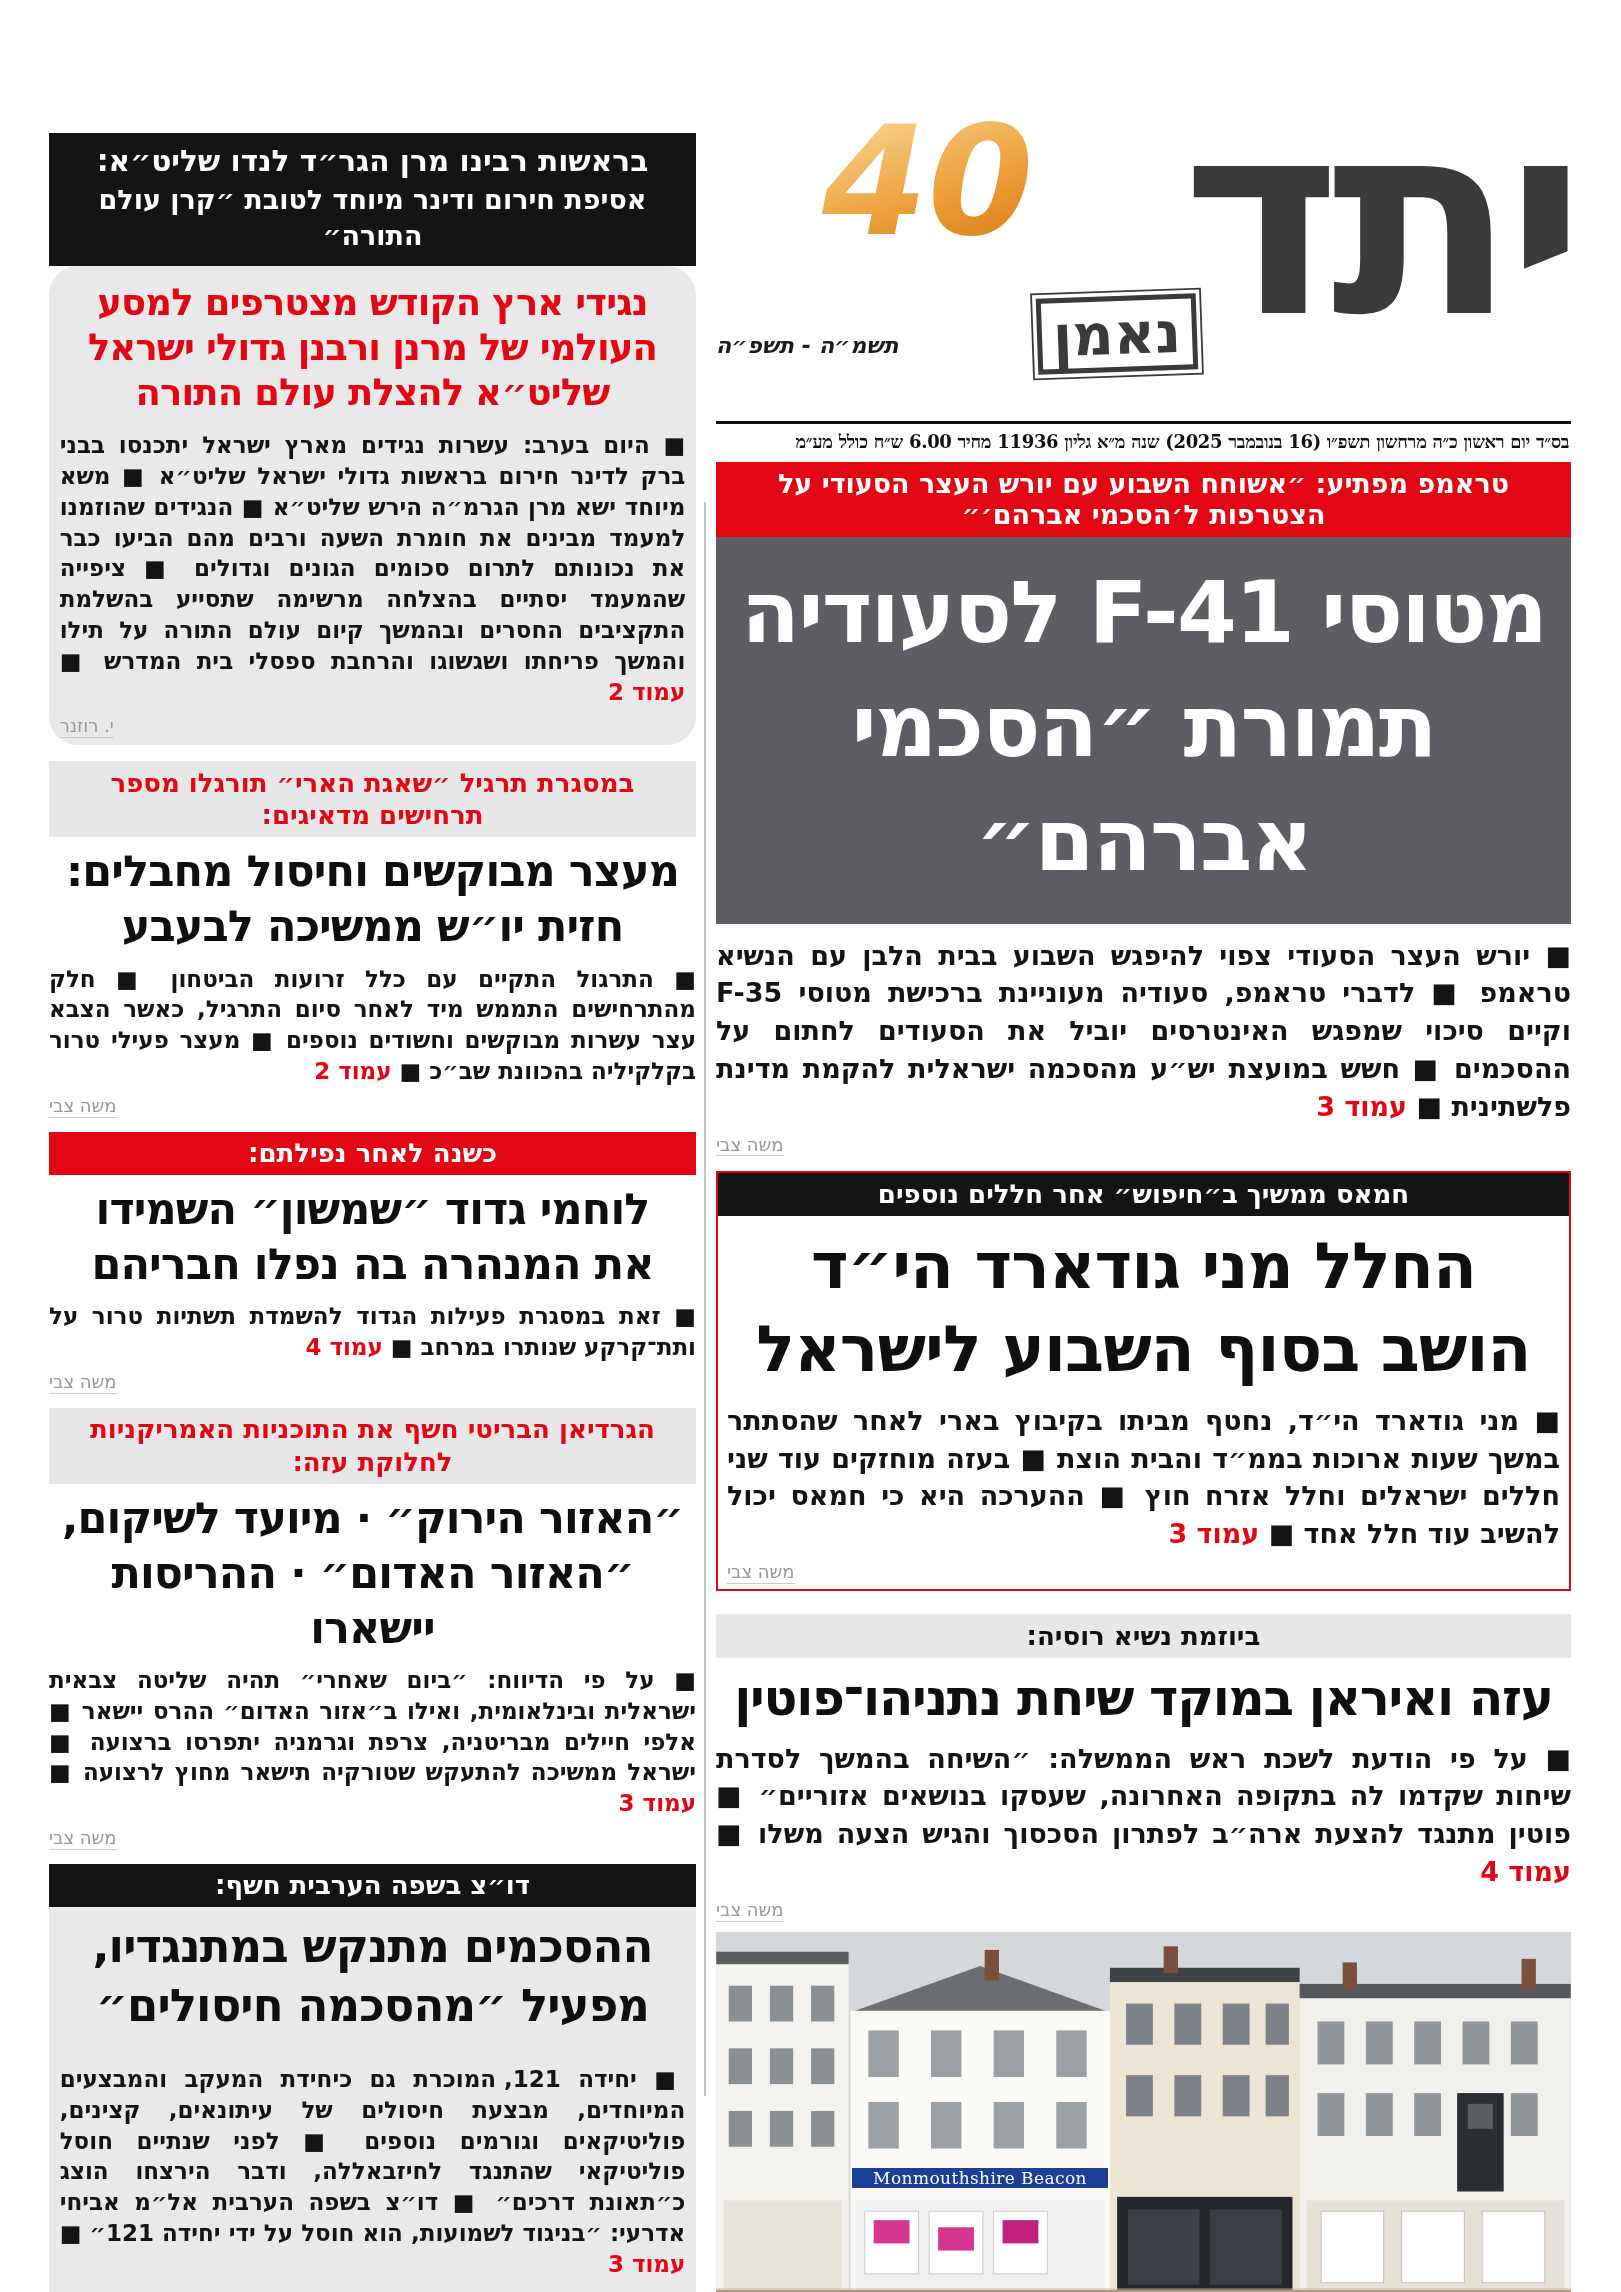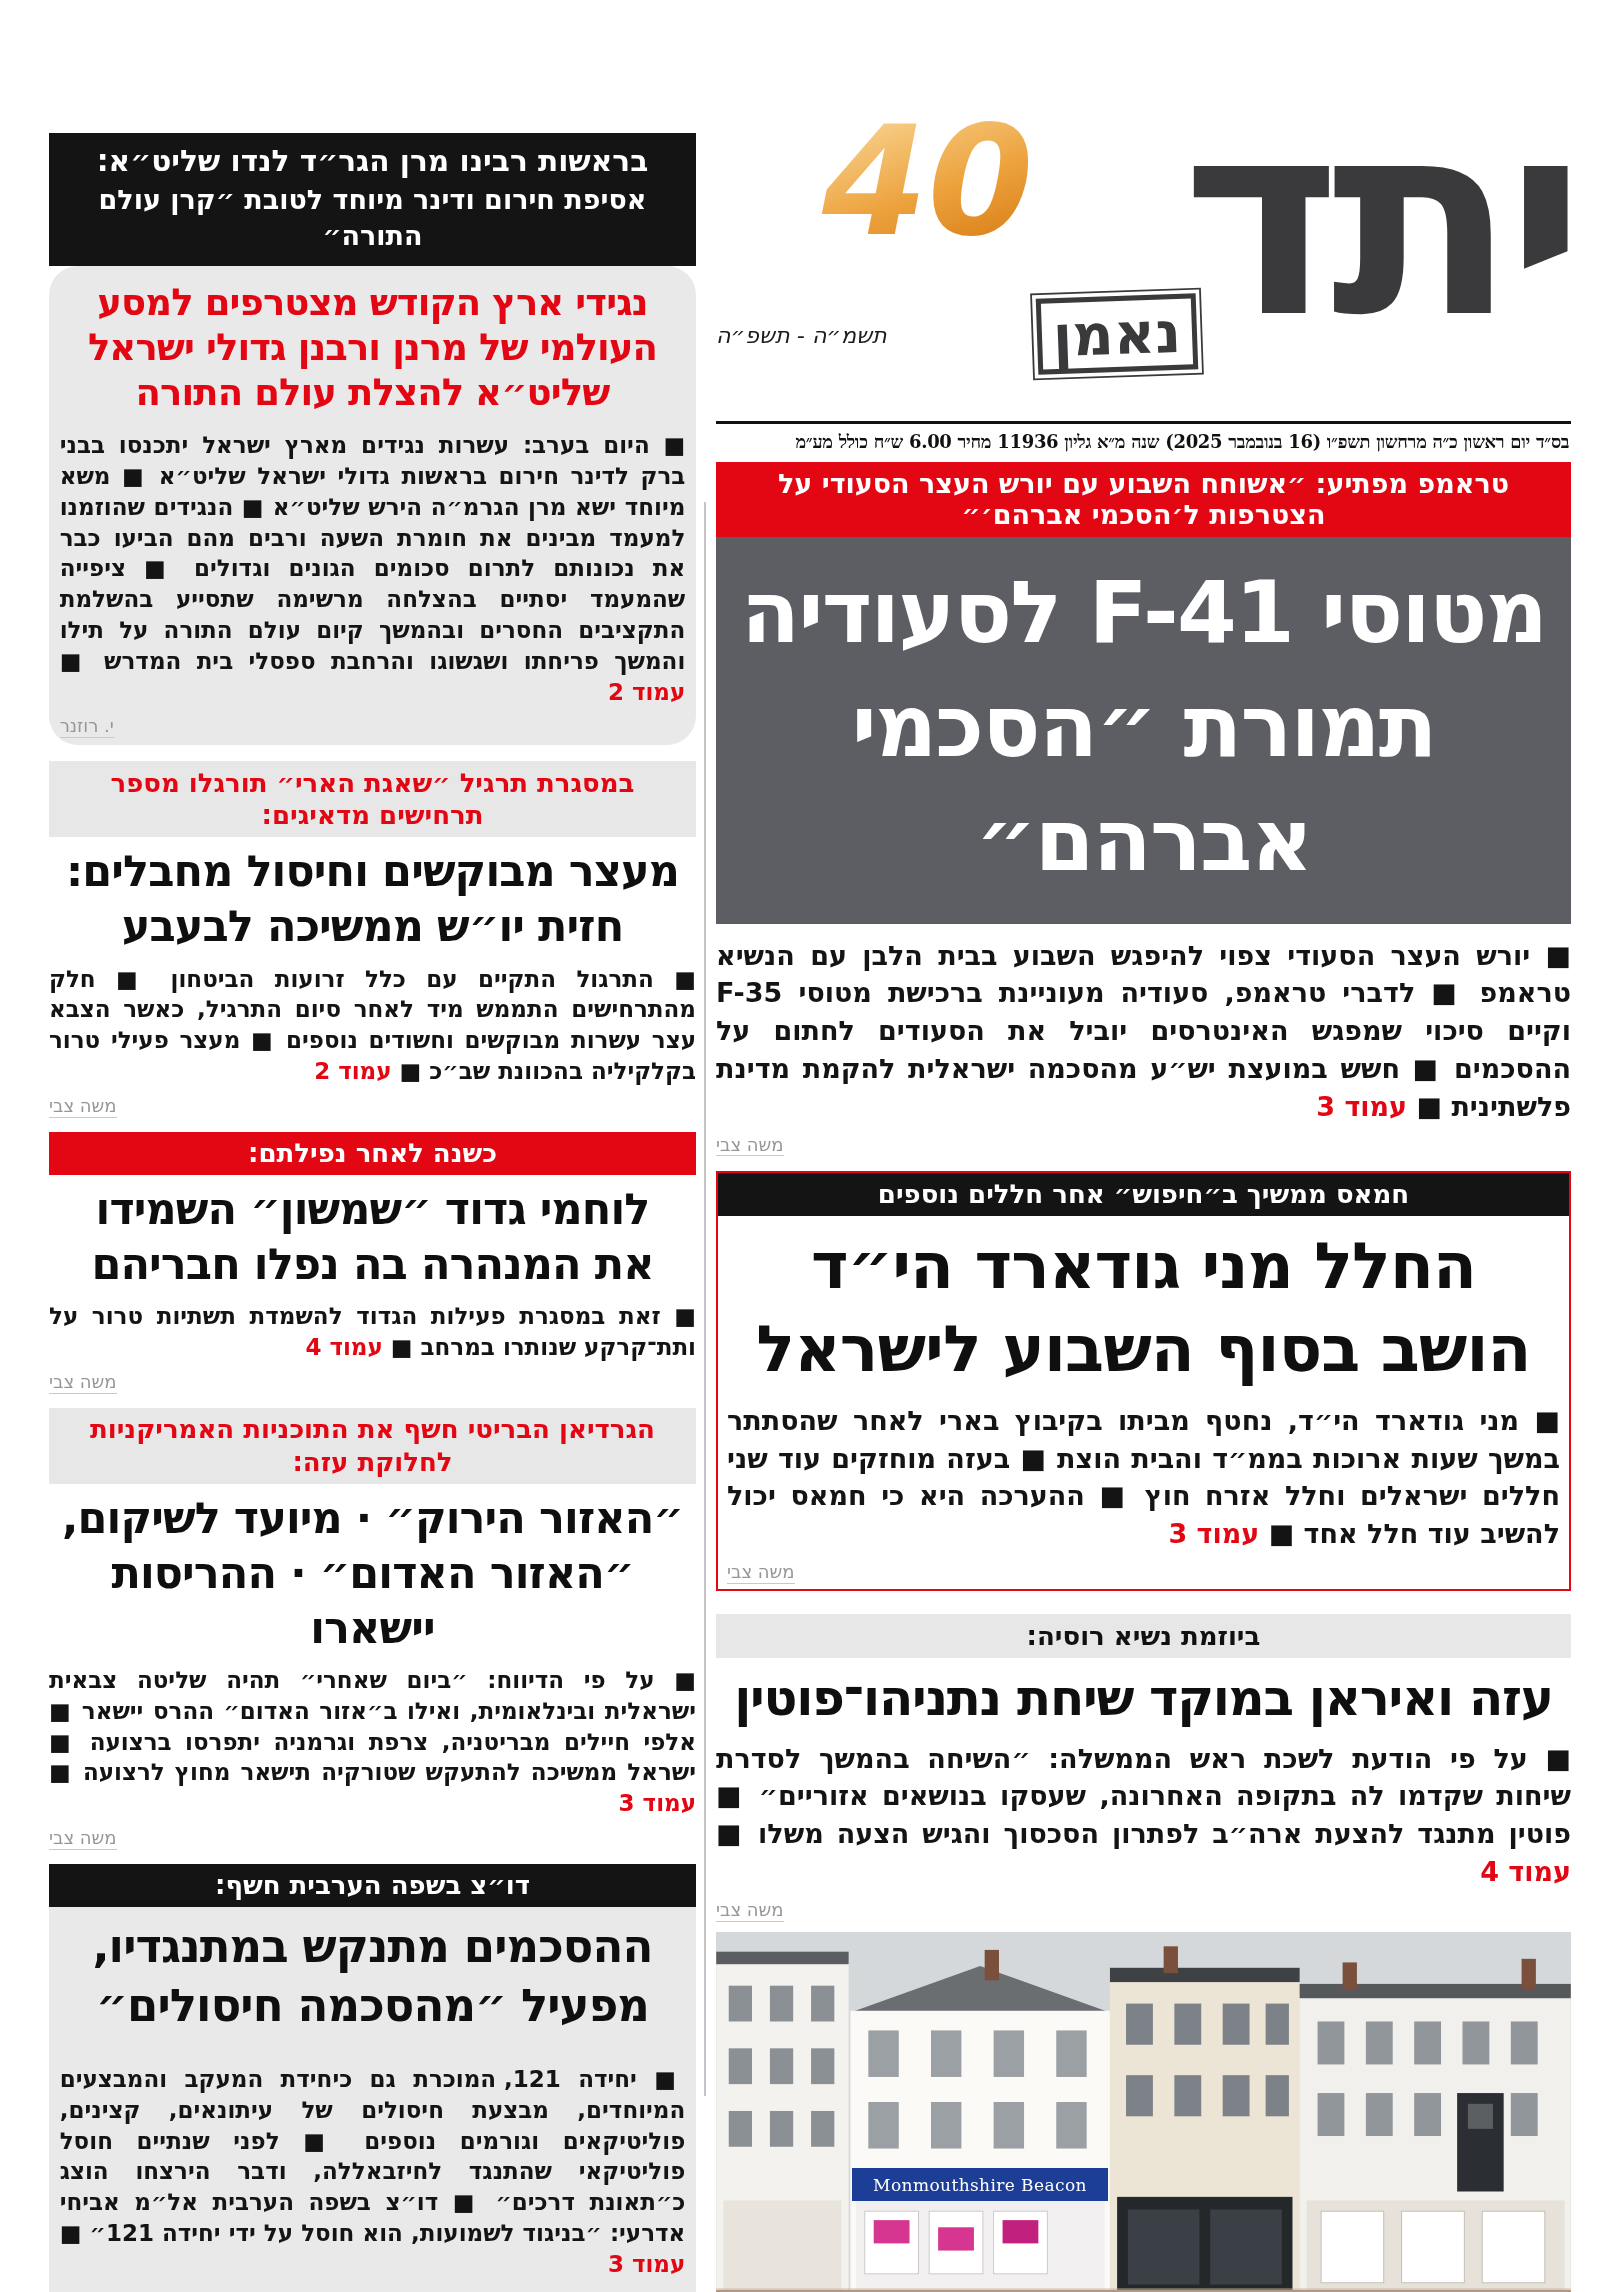--- a/index.html
+++ b/index.html
@@ -40,21 +40,21 @@
 
   .hez-graybox { background:#e9e9e9; padding:10.7px 10.7px 9px; }
   .hez-graybox .headline { font-size:45px; line-height:1.3; }
   .hez-graybox .body-text { margin-top:29px; }
 
   
   .masthead { position:relative; height:315px; }
   .logo-title { position:absolute; right:-5.4px; top:-21.5px; font-size:269px; line-height:1; font-weight:900; color:#3a3a3c; letter-spacing:-9px; }
   .logo-badge { position:absolute; right:374px; top:190px; font-size:57px; font-weight:900; color:#3a3a3c; background:#fff; border:5.4px solid #3a3a3c; box-shadow:0 0 0 3.6px #fff, 0 0 0 5.4px #3a3a3c; padding:0 10.7px; transform:rotate(-2deg); }
   .anniv-num { position:absolute; left:106px; top:0px; font-size:152px; line-height:1; font-style:italic; font-weight:700; background:linear-gradient(160deg,#f8d491 10%,#eda23d 55%,#d97f18 90%); -webkit-background-clip:text; background-clip:text; color:transparent; }
-  .anniv-years { position:absolute; left:0px; top:216px; font-size:22.4px; font-style:italic; font-weight:400; color:#1c1c1c; }
+  .anniv-years { position:absolute; left:0px; top:226px; font-size:22.4px; font-style:italic; font-weight:700; color:#1c1c1c; }
   .date-rule { border-top:3.6px solid #111; }
   .dateline { font-family:"DejaVu Serif", serif; font-weight:700; font-size:18px; letter-spacing:-0.3px; padding:7.2px 1.8px 9px; white-space:nowrap; }
 
   
   .lead-kicker { background:#e30613; color:#fff; font-weight:700; font-size:27px; text-align:center; padding:6.3px 3.6px; }
   .lead-headbox { background:#5c5e63; color:#fff; text-align:center; padding:19.7px 3.6px 27px; }
   .lead-headbox .hl { font-size:86px; font-weight:900; line-height:1.32; letter-spacing:-1.8px; color:#fff; }
   .lead-body { margin-top:12.5px; }
   .main-body { font-weight:700; font-size:27px; line-height:1.4; text-align:justify; color:#141414; }
 
@@ -62,21 +62,21 @@
   .hamas-box .headline { font-size:64px; line-height:1.3; margin:9px 0 10.7px; }
   .hamas-box .main-body { padding:0 9px; }
   .hamas-box .byline-row { padding:0 9px; }
 
   .putin-story { margin-top:23px; }
   .putin-story .headline { font-size:50px; line-height:1.25; margin:9px 0 10.7px; letter-spacing:-1.3px; }
 
   
   .photo { position:relative; margin-top:12.5px; width:855px; height:519px; overflow:hidden; background:#d6d9da; }
   .photo svg { position:absolute; inset:0; }
-  .photo-sign { position:absolute; left:136px; top:236px; width:256px; height:33px; background:#1c3e96; color:#fff;
+  .photo-sign { position:absolute; left:136px; top:236px; width:256px; height:20px; background:#1c3e96; color:#fff;
      display:flex; align-items:center; justify-content:center; font-family:"DejaVu Serif", serif; font-size:17px; letter-spacing:0.4px; direction:ltr; }
 </style>
 </head>
 <body>
 
 <div class="col-side">
 
   <section>
     <div class="dinner-topbox">
       <div class="l1">בראשות רבינו מרן הגר״ד לנדו שליט״א:</div>

